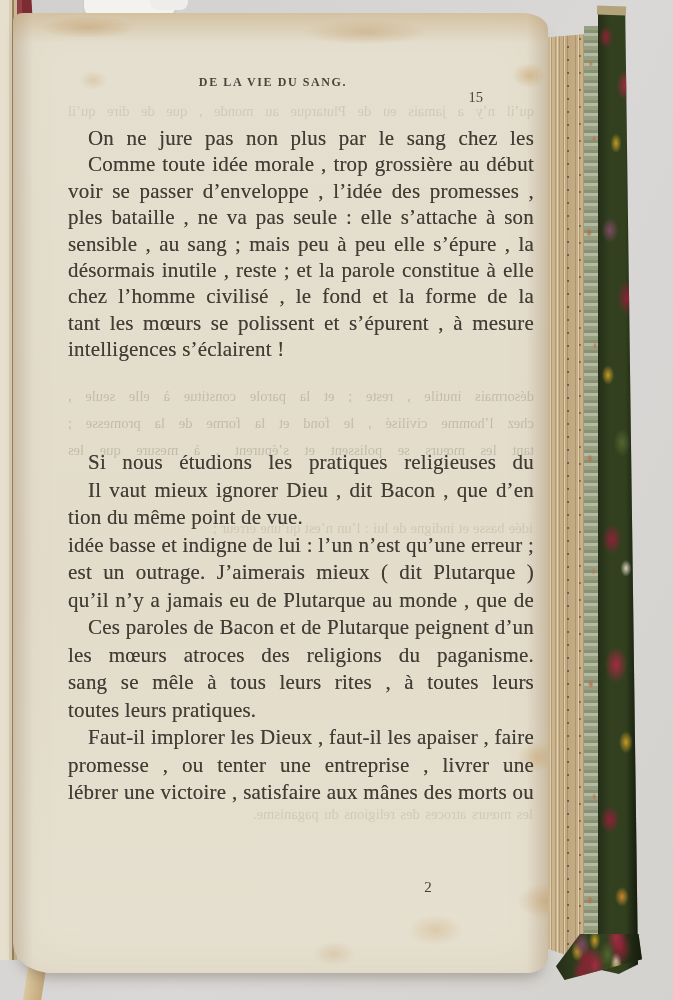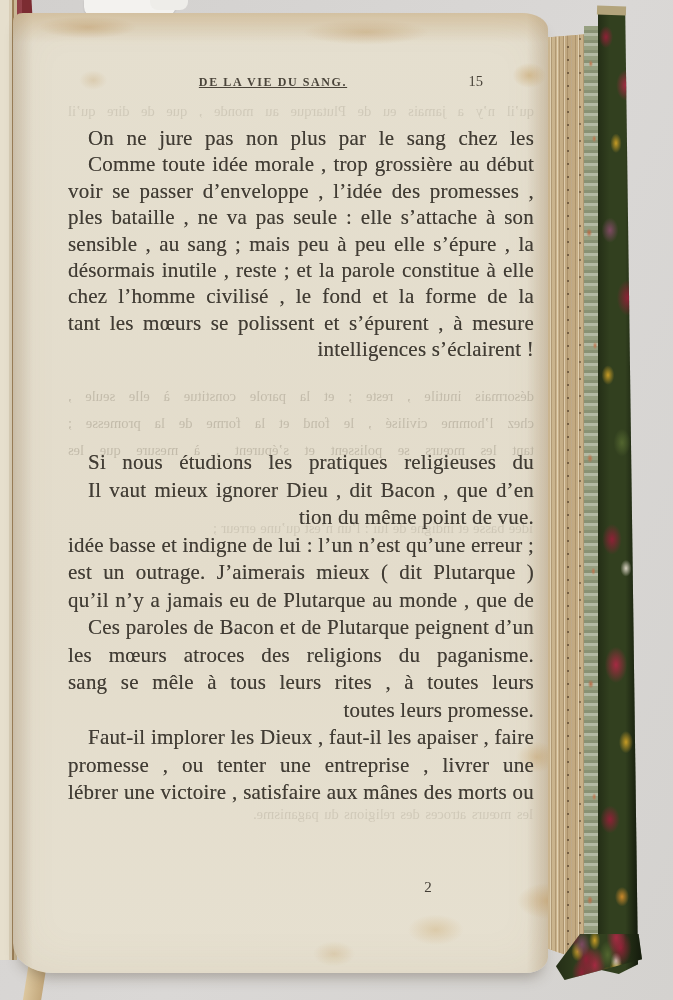--- a/index.html
+++ b/index.html
@@ -90,32 +90,32 @@
     clip-path:polygon(0 0,68% 0.2%,100% 99%,52% 100%,0 99.5%);
   }
   .board-corner{
     position:absolute;left:556px;top:934px;width:86px;height:46px;z-index:2;
     clip-path:polygon(28% 0,96% 0,100% 55%,10% 100%,0 70%);
   }
   .board-top-tip{position:absolute;left:597px;top:6px;width:29px;height:9px;background:#b3a47c;transform:rotate(2deg);z-index:1;}
   
   .page-header-title{
     position:absolute;left:185px;top:62px;width:150px;text-align:center;
-    font-size:12px;font-weight:bold;letter-spacing:1.6px;color:#4a443a;white-space:nowrap;text-decoration:underline;
+    font-size:12px;font-weight:bold;letter-spacing:1.6px;color:#4a443a;white-space:nowrap;
   }
   .page-header-number{
-    position:absolute;left:438px;top:60px;width:32px;text-align:right;
+    position:absolute;left:438px;top:76px;width:32px;text-align:right;
     font-size:14.5px;color:#4a443a;
   }
   .tblock{position:absolute;left:55px;width:466px;color:#413c34;font-size:21px;letter-spacing:0.2px;text-shadow:0 0 0.4px rgba(65,60,52,0.6);}
   #block-0{top:112px;}
   #block-1{top:436px;}
   #block-0 .line{height:26.4px;line-height:26.4px;}
   #block-1 .line{height:27.5px;line-height:27.5px;}
-  .line{overflow:hidden;text-align:right;}
+  .line{overflow:hidden;text-align:left;}
   .line.justify{text-align:justify;text-align-last:justify;}
   .line.indent{text-indent:20px;}
   .italic{font-style:italic;}
   .signature-mark{position:absolute;left:400px;top:866px;width:30px;text-align:center;font-size:15px;color:#413c34;}
   
   .bleed{
     position:absolute;left:55px;width:466px;height:22px;overflow:hidden;
     transform:scaleX(-1);color:#968e7d;opacity:0.42;filter:blur(0.7px);
     font-size:14.5px;line-height:22px;text-align:justify;text-align-last:justify;
   }
@@ -170,21 +170,21 @@
     <div class="tblock" id="block-1">
         <div class="line indent justify"><span>Si nous étudions les pratiques religieuses du paganisme et</span></div>
         <div class="line indent justify"><span>Il vaut mieux ignorer Dieu , dit Bacon , que d’en avoir une</span></div>
         <div class="line"><span>tion du même point de vue.</span></div>
         <div class="line justify"><span>idée basse et indigne de lui : l’un n’est qu’une erreur ; l’autre</span></div>
         <div class="line justify"><span>est un outrage. J’aimerais mieux ( dit Plutarque ) qu’on soutînt</span></div>
         <div class="line justify"><span>qu’il n’y a jamais eu de Plutarque au monde , que de dire qu’il</span></div>
         <div class="line indent justify"><span>Ces paroles de Bacon et de Plutarque peignent d’un seul trait</span></div>
         <div class="line justify"><span>les mœurs atroces des religions du paganisme. L’effusion du</span></div>
         <div class="line justify"><span>sang se mêle à tous leurs rites , à toutes leurs coutumes , à</span></div>
-        <div class="line"><span>toutes leurs promesse.</span></div>
+        <div class="line"><span>toutes leurs pratiques.</span></div>
         <div class="line indent justify"><span>Faut-il implorer les Dieux , faut-il les apaiser , faire une</span></div>
         <div class="line justify"><span>promesse , ou tenter une entreprise , livrer une bataille , ou cé-</span></div>
         <div class="line justify"><span>lébrer une victoire , satisfaire aux mânes des morts ou leur pré-</span></div>
       </div>
 
     <div class="signature-mark">2</div>
   </div>
 
 
 </div>

